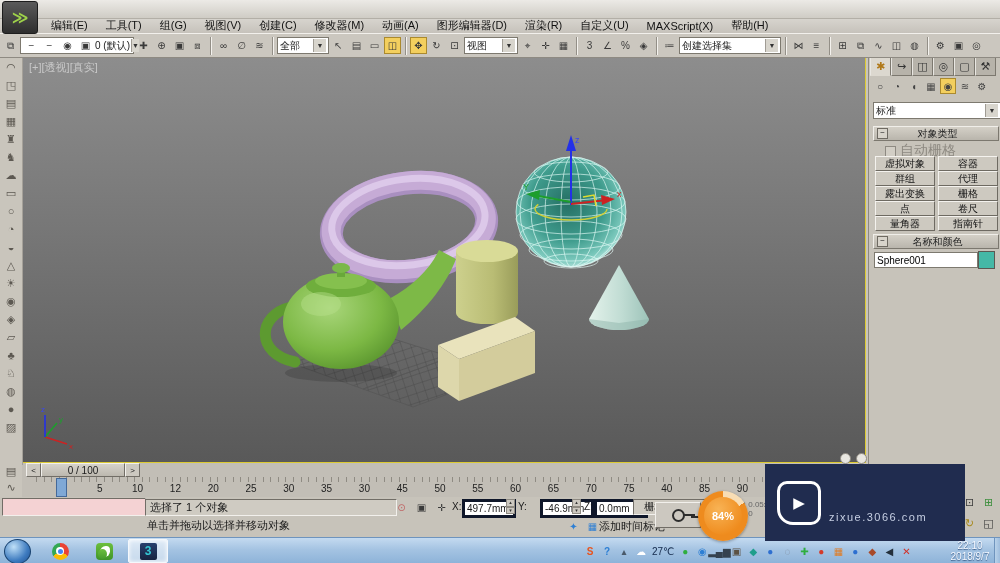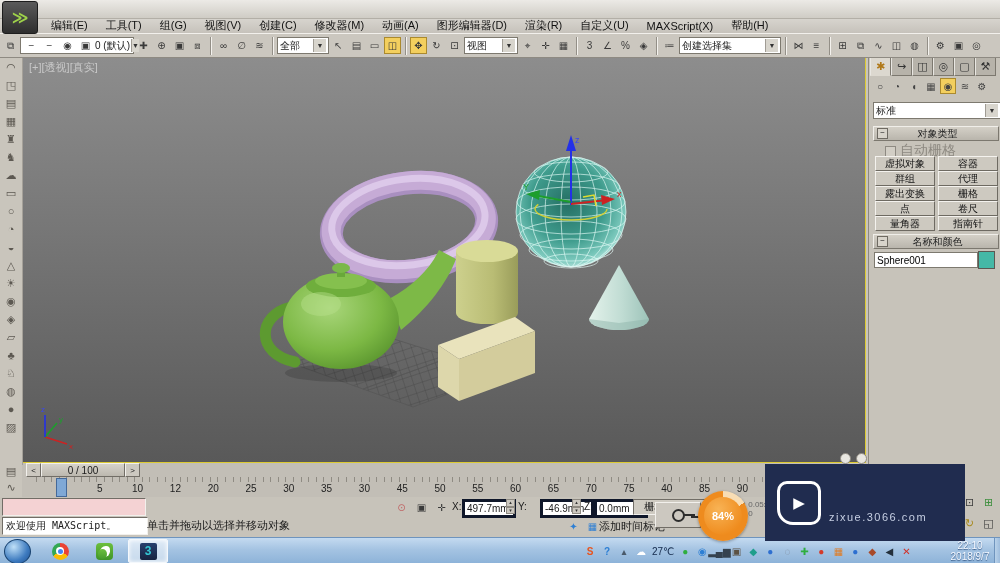--- a/index.html
+++ b/index.html
@@ -426,21 +426,21 @@
       <span class="tick" style="left: 593px; text-align: right;">75</span>
       <span class="tick" style="left: 630.8px;">40</span>
       <span class="tick" style="left: 668.6px;">85</span>
       <span class="tick" style="left: 706.4px;">90</span>
     </div>
   <div id="tmarker"></div>
 </div>
 
 <div id="statusbar" class="abs">
   <input id="listener" value="" style="">
-  <div id="welcome">欢迎使用 MAXScript。</div>
+  <div id="selinfo" class="sunken">选择了 1 个对象</div>
   <div id="prompt">单击并拖动以选择并移动对象</div>
   <div id="stico">
       <span class="icn" style="color: rgb(192, 104, 104);">⊙</span>
       <span class="icn">▣</span>
       <span class="icn">✛</span>
     </div>
   <span class="coordlbl" style="left:452px">X:</span>
   <span class="coordfield" style="left:462px">497.7mm</span>
   <span class="spin" style="left:506px">
       <i>▴</i>

